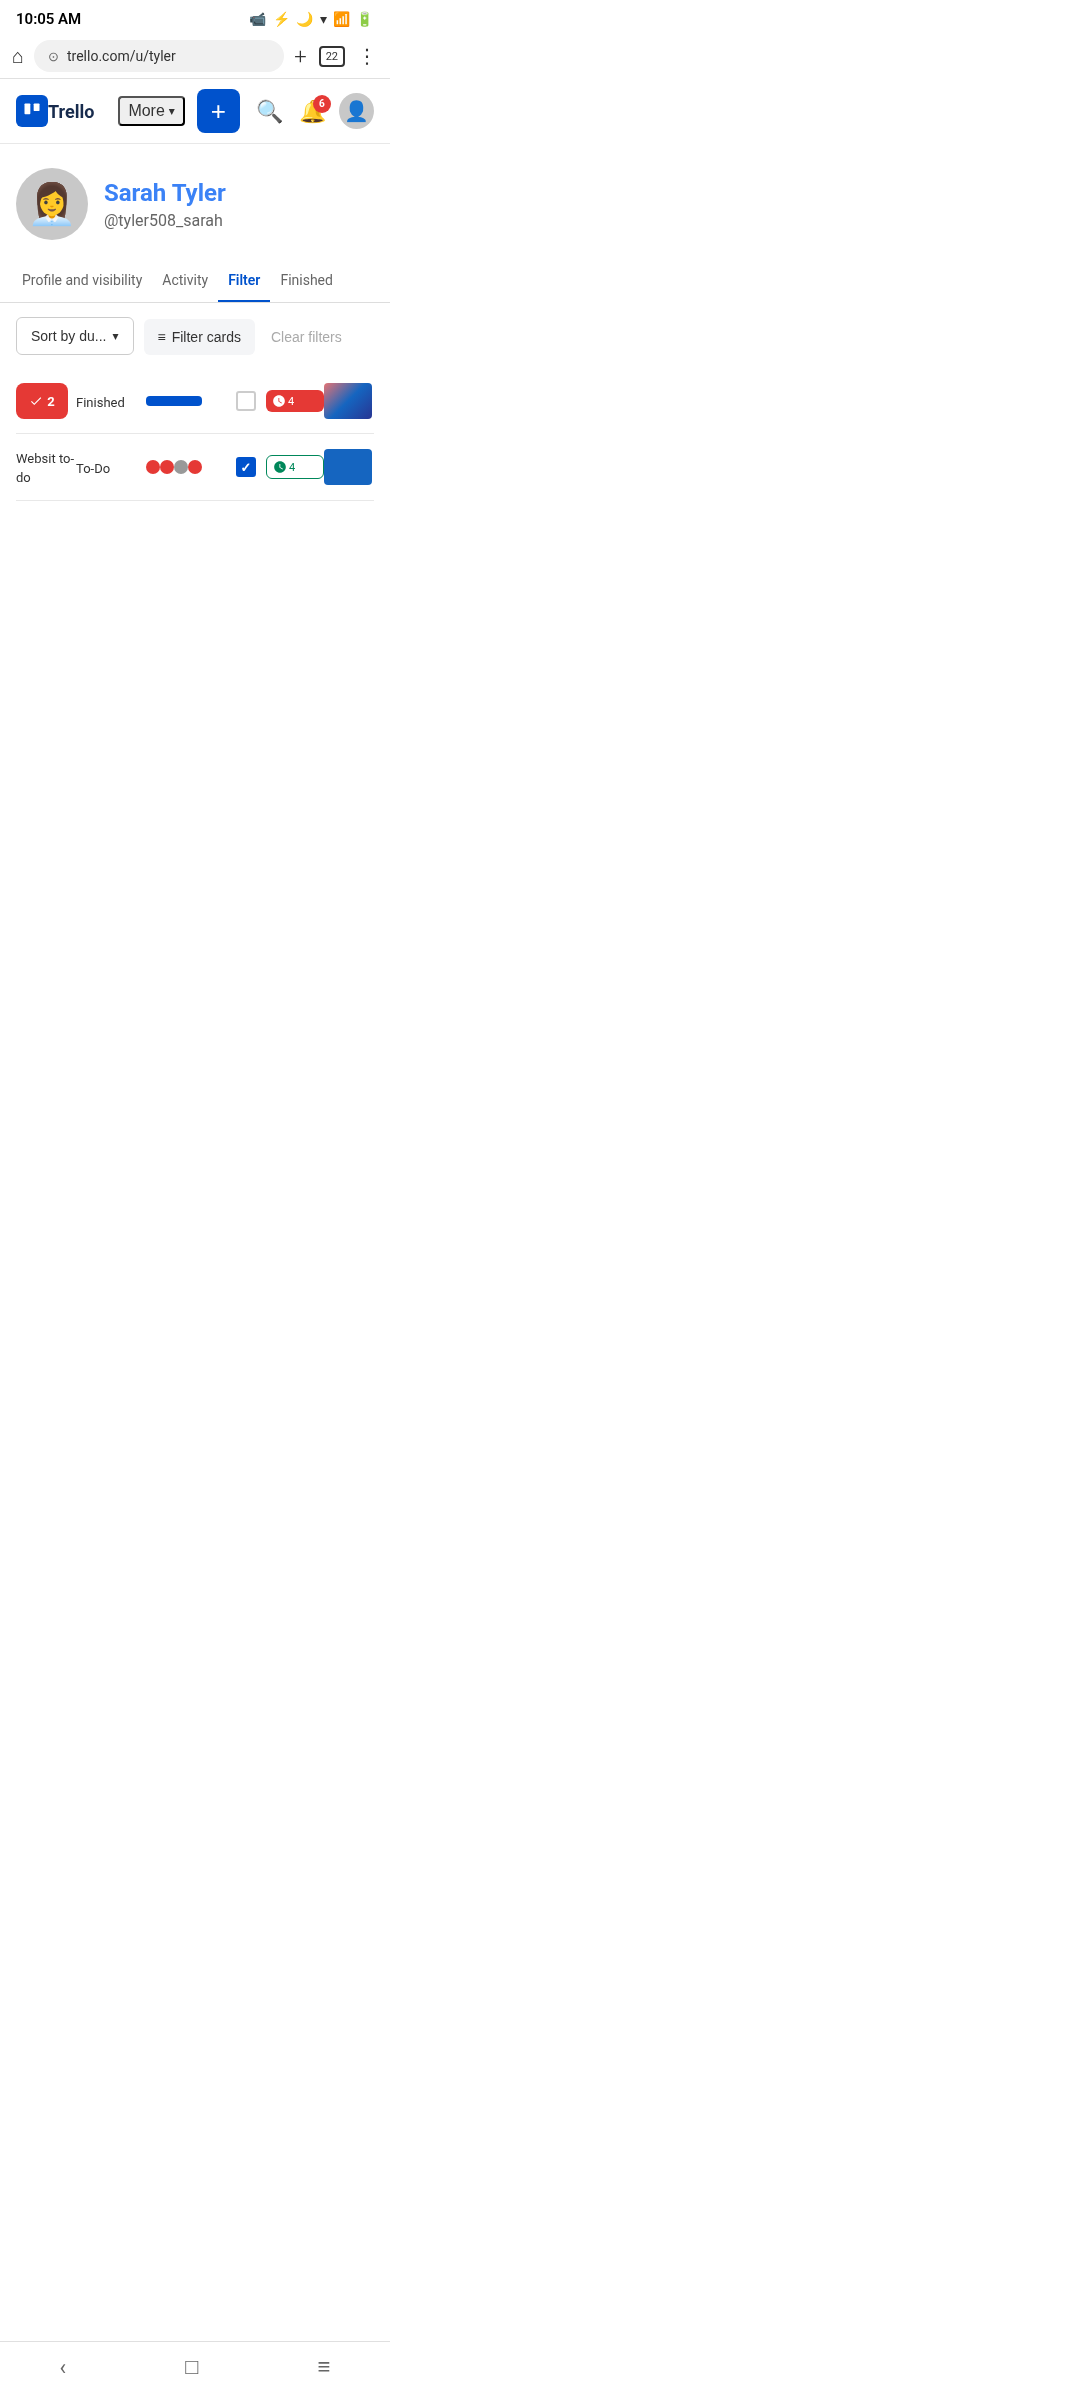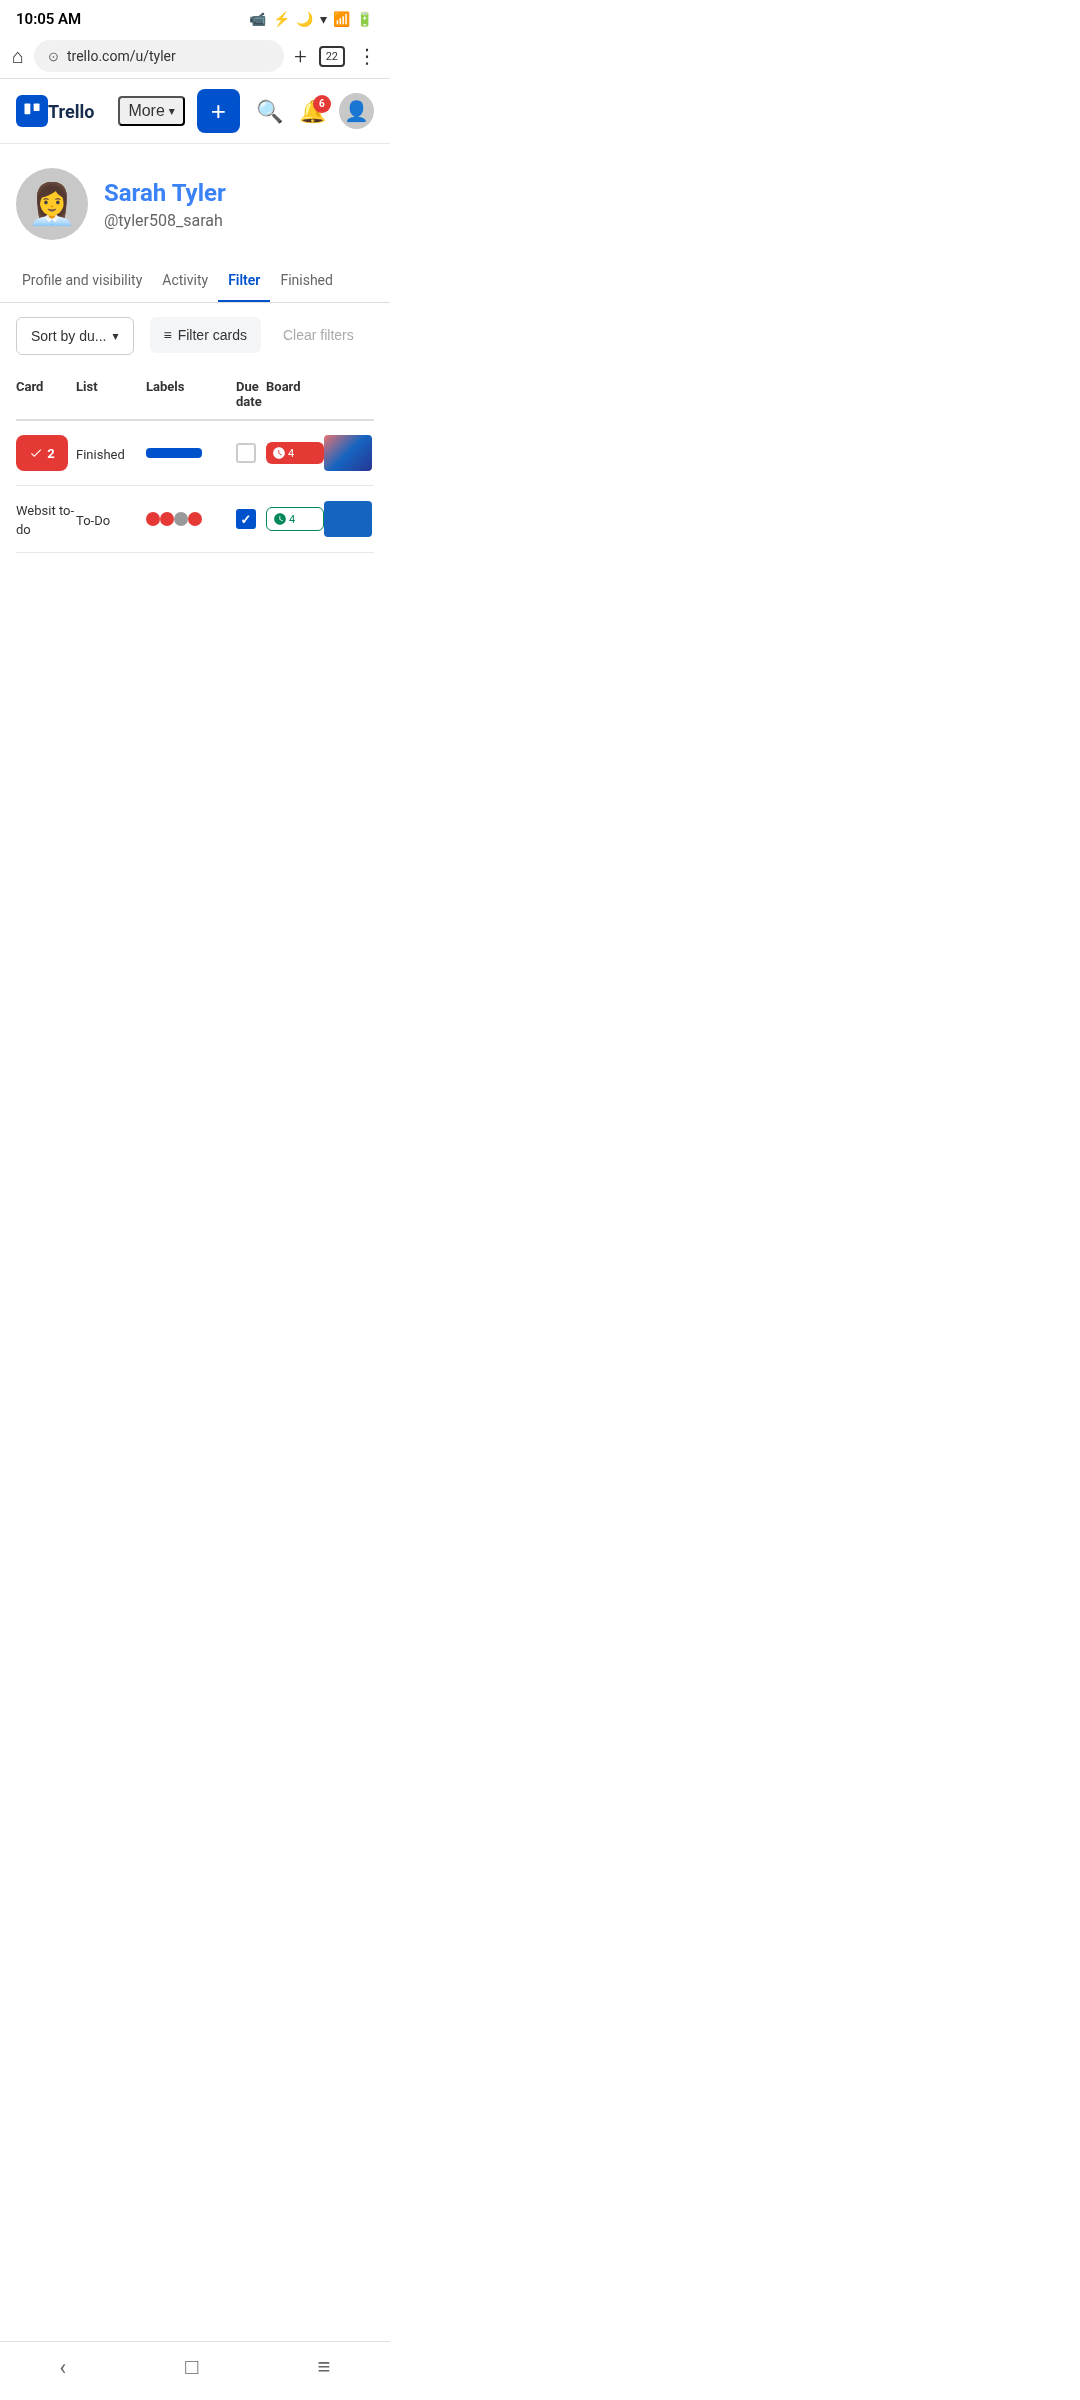--- a/index.html
+++ b/index.html
@@ -244,23 +244,23 @@
     }
     .tab-item.active {
       color: #0052CC;
       border-bottom-color: #0052CC;
       font-weight: 600;
     }
 
     
     .toolbar {
       display: flex;
-      align-items: flex-start;
+      align-items: flex-end;
       padding: 14px 16px;
-      gap: 16px;
+      gap: 10px;
     }
     .sort-btn {
       display: flex;
       align-items: center;
       gap: 6px;
       border: 1.5px solid #ccc;
       border-radius: 6px;
       padding: 10px 14px;
       font-size: 14px;
       color: #333;
@@ -527,27 +527,20 @@
   <button class="filter-btn">
     <span>≡</span>
     <span>Filter cards</span>
   </button>
   <button class="clear-btn">
     <span>Clear filters</span>
   </button>
 </div>
 
 <div class="table-container">
-  <div class="table-header" style="grid-template-columns: 60px 70px 90px 30px 55px 50px;">
-    <span class="th">Card</span>
-    <span class="th">List</span>
-    <span class="th">Labels</span>
-    <span class="th">Due date</span>
-    <span class="th">Board</span>
-  </div>
 
   <div class="table-row" style="grid-template-columns: 60px 70px 90px 30px 55px 50px;">
     <div>
       <div class="card-icon">
         <svg viewBox="0 0 24 24">
             <path d="M9 16.17L4.83 12l-1.42 1.41L9 19 21 7l-1.41-1.41z"></path>
           </svg>
         <span>2</span>
       </div>
     </div>

